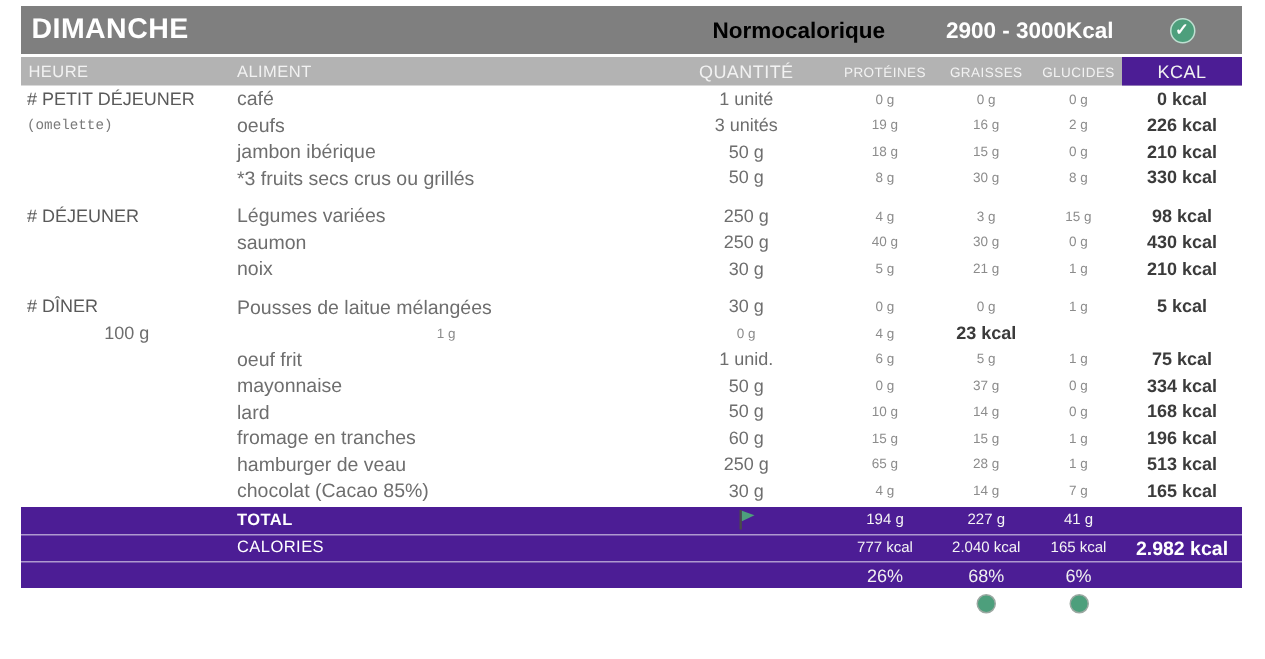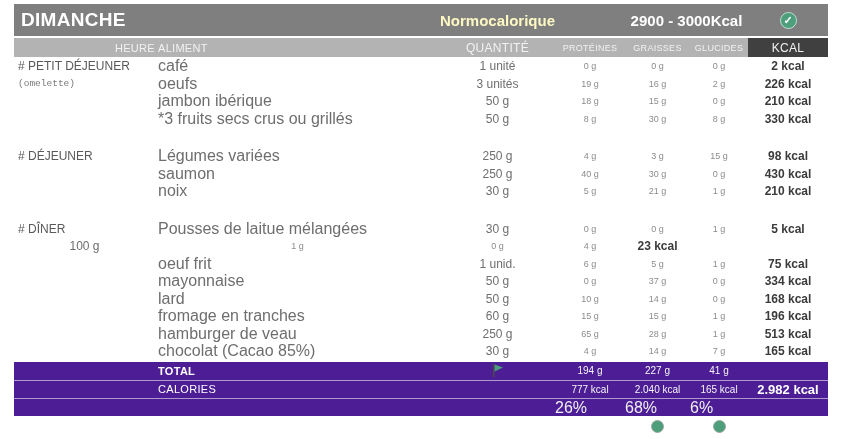--- a/index.html
+++ b/index.html
@@ -10,67 +10,67 @@
 
   
   .grid { display:grid;
     grid-template-columns:141px 285px 115px 70px 65px 58px 80px; }
 
   
   .titlebar { background:#7f7f7f; height:34px; align-items:center;
     border-bottom:2px solid #ffffff; }
   .day { grid-column:1 / span 2; color:#ffffff; font-size:19px;
     font-weight:bold; padding-left:7px; letter-spacing:.3px; }
-  .diet { grid-column:3 / span 2; color:#fef9c3; font-size:15px;
-    font-weight:bold; text-align:left; }
+  .diet { grid-column:3 / span 2; color:#000000; font-size:15px;
+    font-weight:bold; text-align:center; }
   .range { grid-column:5 / span 2; color:#ffffff; font-size:15px;
     font-weight:bold; text-align:center; }
   .checkcell { grid-column:7; display:flex; justify-content:center; }
   .check { width:17px; height:17px; border-radius:50%; background:#4d9f7c;
     border:1px solid #bfe0d2; color:#ffffff; font-size:11px; font-weight:bold;
     display:flex; align-items:center; justify-content:center; line-height:1; }
 
   
   .colhdr { background:#b3b3b3; height:19px; align-items:center;
     color:#f2f2f2; }
   .colhdr .c { font-size:11px; letter-spacing:.3px; }
-  .h-heure { padding-left:5px;text-align:right; }
+  .h-heure { padding-left:5px; }
   .h-aliment { padding-left:3px; }
   .h-qty { text-align:center; font-size:12px !important; }
   .h-small { text-align:center; font-size:9px !important; }
   .h-kcal { text-align:center; font-size:12px !important;
-    background:#404040; height:100%; display:flex; align-items:center;
+    background:#4c1d95; height:100%; display:flex; align-items:center;
     justify-content:center; }
 
   
   .row { height:17.5px; align-items:center; }
-  .row.section-gap { margin-top:20px; }
+  .row.section-gap { margin-top:8px; }
   .cell-heure { font-size:12px; color:#595959; padding-left:4px;
     white-space:nowrap; }
   .cell-heure.sub { font-size:9.5px; color:#7a7a7a;font-family:Liberation Mono, monospace; }
   .cell-heure.sub.indent { padding-left:24px; }
-  .cell-aliment { font-size:16px; color:#6e6e6e; padding-left:3px;
+  .cell-aliment { font-size:13px; color:#6e6e6e; padding-left:3px;
     white-space:nowrap; }
   .cell-qty { font-size:12px; color:#6e6e6e; text-align:center; }
   .cell-macro { font-size:9px; color:#8c8c8c; text-align:center; }
   .cell-kcal { font-size:12px; color:#3b3b3b; font-weight:bold;
     text-align:center; }
 
   
   .footer { background:#4c1d95; margin-top:2px; }
   .frow { height:18px; align-items:center; }
   .frow + .frow { border-top:1px solid rgba(255,255,255,.55); }
   .f-label { grid-column:2; color:#ffffff; font-size:11px;
     letter-spacing:.3px; padding-left:3px; }
   .f-label.bold { font-weight:bold; }
   .f-flagcell { grid-column:3; display:flex; justify-content:center; }
   .f-val { font-size:10px; color:#f5f5f5; text-align:center; }
   .f-total { font-size:13px; color:#ffffff; font-weight:bold;
     text-align:center; }
-  .f-pct { font-size:16px; color:#f0f0f0; text-align:left;
+  .f-pct { font-size:12px; color:#f0f0f0; text-align:center;
     height:20px; line-height:18px; }
 
   
   .dotsrow { margin-top:3px; height:15px; }
   .dotcell { display:flex; justify-content:center; align-items:center; }
   .dot { width:13px; height:13px; border-radius:50%; background:#4d9f7c;
     border:1px solid #9aa8a1; }
 </style>
 </head>
 <body>
@@ -97,21 +97,21 @@
   </div>
 
   <div id="table-body">
       <div class="row grid">
         <div class="cell-heure"># PETIT DÉJEUNER</div>
         <div class="cell-aliment">café</div>
         <div class="cell-qty">1 unité</div>
         <div class="cell-macro">0 g</div>
         <div class="cell-macro">0 g</div>
         <div class="cell-macro">0 g</div>
-        <div class="cell-kcal">2 kcal</div>
+        <div class="cell-kcal">0 kcal</div>
       </div>
       <div class="row grid">
         <div class="cell-heure sub">(omelette)</div>
         <div class="cell-aliment">oeufs</div>
         <div class="cell-qty">3 unités</div>
         <div class="cell-macro">19 g</div>
         <div class="cell-macro">16 g</div>
         <div class="cell-macro">2 g</div>
         <div class="cell-kcal">226 kcal</div>
       </div>

